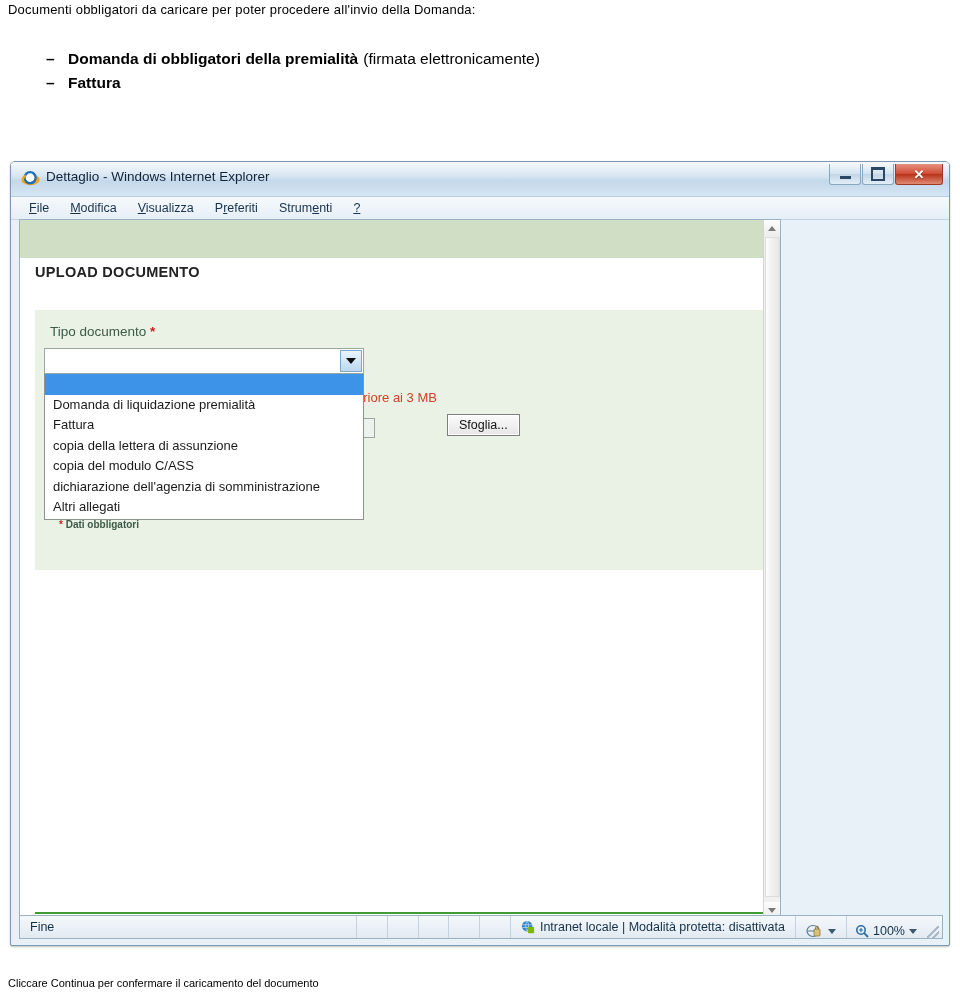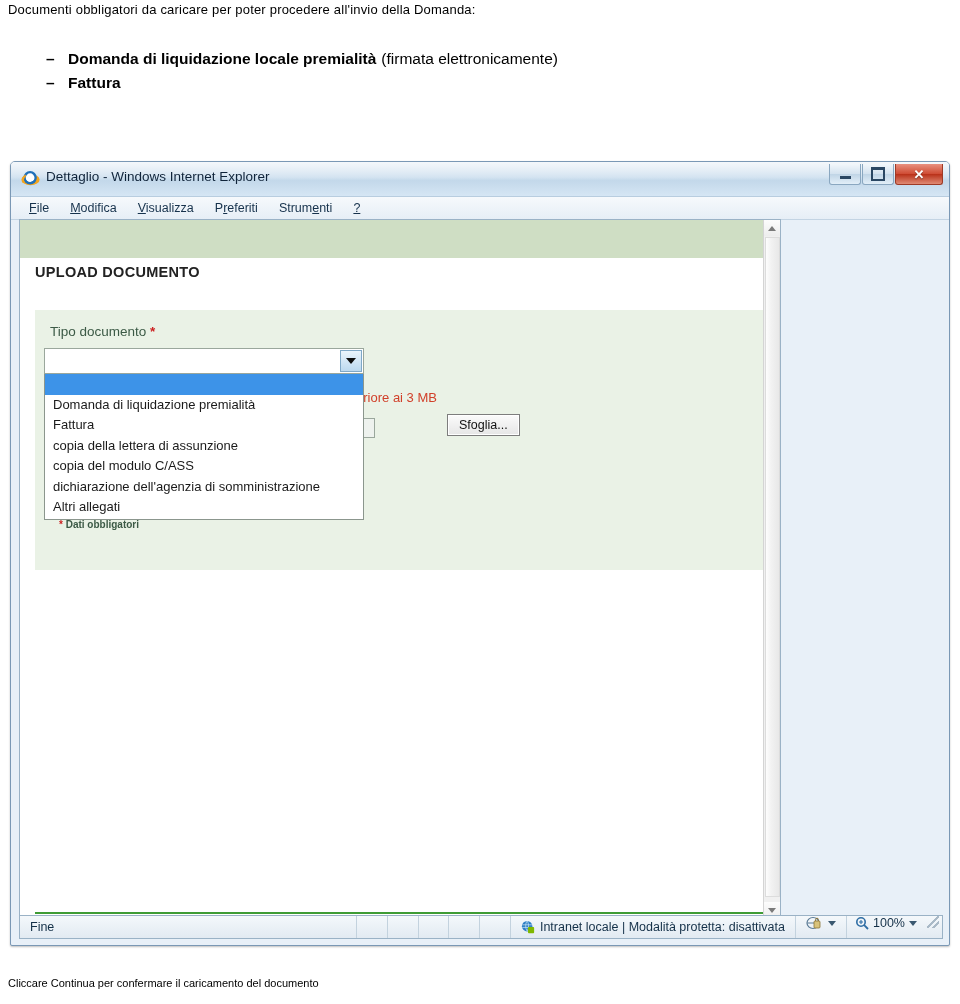--- a/index.html
+++ b/index.html
@@ -306,21 +306,21 @@
     color: #143048;
   }
   .sb-status-text { padding-left: 10px; width: 370px; }
   .sb-sep { width: 1px; height: 100%; background: #c3d2de; }
   .sb-cell { width: 34px; height: 100%; }
   .sb-zone {
     display: flex; align-items: center; gap: 5px;
     padding: 0 10px; white-space: nowrap;
   }
   .globe-icon { width: 14px; height: 14px; }
-  .sb-right { margin-left: auto; display: flex; align-items: flex-start; height: 100%; }
+  .sb-right { margin-left: auto; display: flex; align-items: flex-end; height: 100%; }
   .sb-sec { display: flex; align-items: center; gap: 6px; padding: 0 10px; }
   .sb-zoom { display: flex; align-items: center; gap: 4px; padding: 0 8px; }
   .caret-dn {
     width: 0; height: 0;
     border-left: 4px solid transparent;
     border-right: 4px solid transparent;
     border-top: 5px solid #3a5870;
   }
   .sb-grip {
     width: 12px; height: 12px; margin-left: 2px; margin-right: 3px;
@@ -339,21 +339,21 @@
   }
 </style>
 </head>
 <body>
 
 <div class="doc-intro">Documenti obbligatori da caricare per poter procedere all'invio della Domanda:</div>
 
 <div class="doc-bullets">
   <div class="bullet-row">
     <span class="bullet-dash">–</span>
-    <span class="bullet-strong">Domanda di liquidazione locale premialità</span>
+    <span class="bullet-strong">Domanda di obbligatori della premialità</span>
     <span class="bullet-normal">(firmata elettronicamente)</span>
   </div>
   <div class="bullet-row">
     <span class="bullet-dash">–</span>
     <span class="bullet-strong">Fattura</span>
     <span class="bullet-normal"></span>
   </div>
 </div>
 
 <div class="browser-window">

